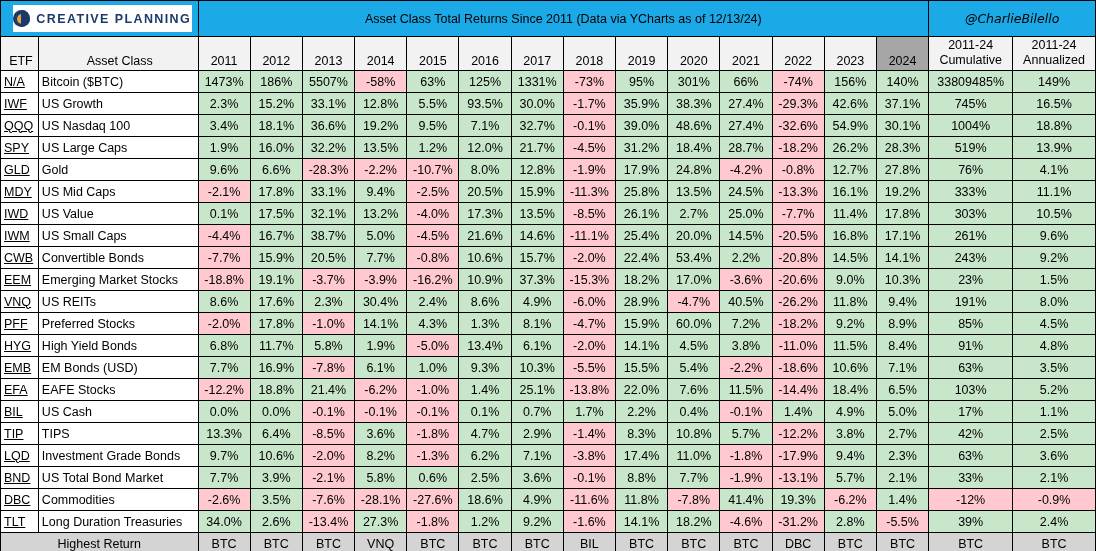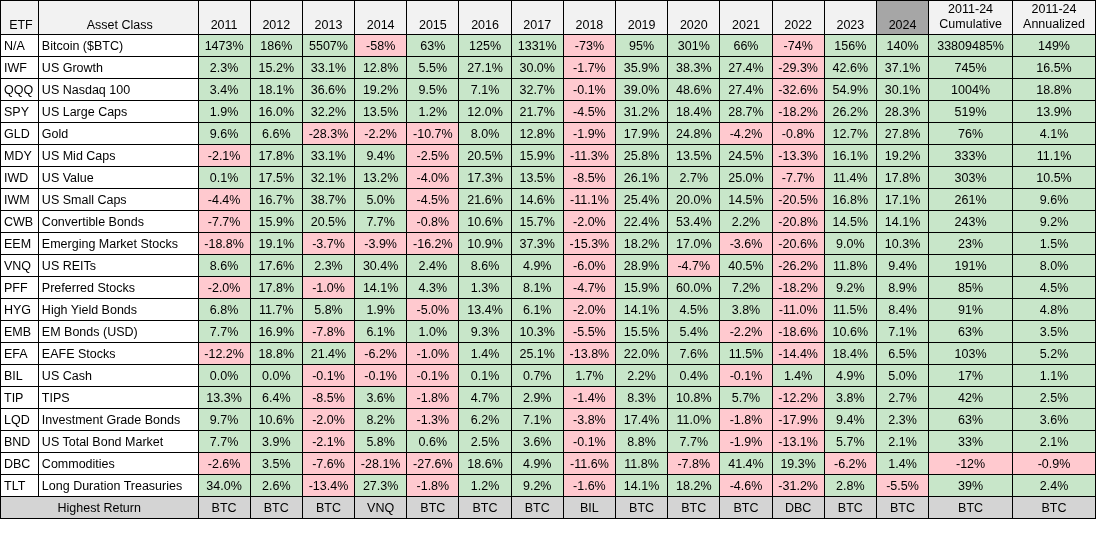--- a/index.html
+++ b/index.html
@@ -92,21 +92,21 @@
 
   
   tr.hdr td { height: 34px; background: #F2F2F2; vertical-align: bottom; text-align: center; }
   .hdr-left { text-align: left; padding-left: 3px !important; padding-bottom: 2px !important; font-size: 12.5px; }
   .hdr-year { text-align: center; padding-bottom: 2px !important; font-size: 12.5px; }
   .hdr-year.cur { background: #A6A6A6 !important; }
   .hdr-2line { text-align: center; font-size: 12.5px; line-height: 15px; vertical-align: middle !important; padding-bottom: 1px !important; }
 
   
   tr.drow td { height: 22px; }
-  .c-etf { text-align: left; padding-left: 3px !important; background: #fff; }
+  .c-etf { text-align: left; padding-left: 3px !important; background: #fff; text-decoration: underline; }
   .c-name { text-align: left; padding-left: 3px !important; background: #fff; }
   .cell { text-align: center; }
   .pos { background: #C8E6C9; color: #1A6B1A; }
   .neg { background: #FFC9CF; color: #C00020; }
   .b { font-weight: bold; }
 
   
   tr.srow td { height: 22px; background: #D4D4D4; text-align: center; }
   .srow-label { background: #D4D4D4 !important; text-align: center !important; }
 </style>
@@ -129,20 +129,30 @@
       <col style="width:51px">
         <col style="width:51px">
         <col style="width:51px">
         <col style="width:51px">
       <col style="width:51px">
         <col style="width:51px">
       <col style="width:82px">
         <col style="width:81px">
     </colgroup>
     <tbody id="tbody">
+        <tr class="band">
+          <td colspan="2" class="logo-cell">
+            <div class="logo-box">
+              <span class="logo-mark"></span>
+              <span class="logo-text">CREATIVE PLANNING</span>
+            </div>
+          </td>
+          <td colspan="14" class="main-title">Asset Class Total Returns Since 2011 (Data via YCharts as of 12/13/24)</td>
+          <td colspan="2" class="handle">@CharlieBilello</td>
+        </tr>
         <tr class="hdr">
           <td class="hdr-left">ETF</td>
           <td class="hdr-left">Asset Class</td>
           <td class="hdr-year">2011</td>
           <td class="hdr-year">2012</td>
           <td class="hdr-year">2013</td>
           <td class="hdr-year">2014</td>
           <td class="hdr-year">2015</td>
           <td class="hdr-year">2016</td>
           <td class="hdr-year">2017</td>
@@ -177,21 +187,21 @@
           <td class="cell pos">149%</td>
         </tr>
         <tr class="drow">
           <td class="c-etf">IWF</td>
           <td class="c-name">US Growth</td>
           <td class="cell pos">2.3%</td>
           <td class="cell pos">15.2%</td>
           <td class="cell pos">33.1%</td>
           <td class="cell pos">12.8%</td>
           <td class="cell pos">5.5%</td>
-          <td class="cell pos">27.1%</td>
+          <td class="cell pos">93.5%</td>
           <td class="cell pos">30.0%</td>
           <td class="cell neg">-1.7%</td>
           <td class="cell pos">35.9%</td>
           <td class="cell pos">38.3%</td>
           <td class="cell pos">27.4%</td>
           <td class="cell neg">-29.3%</td>
           <td class="cell pos">42.6%</td>
           <td class="cell pos b">37.1%</td>
           <td class="cell pos">745%</td>
           <td class="cell pos">16.5%</td>

